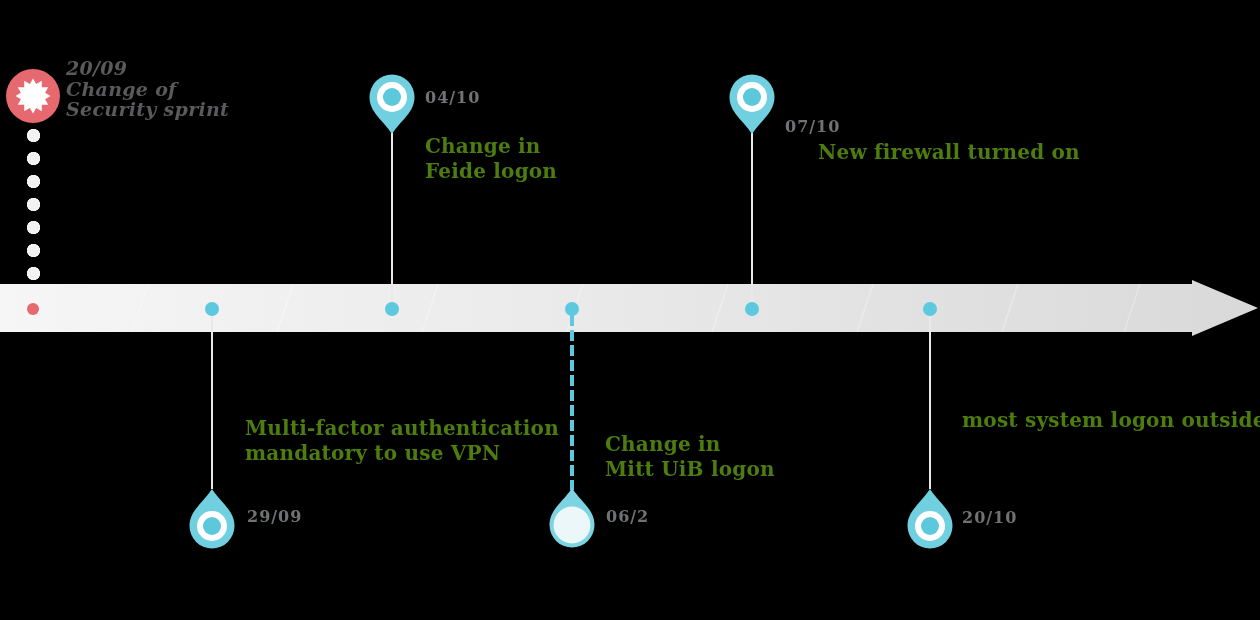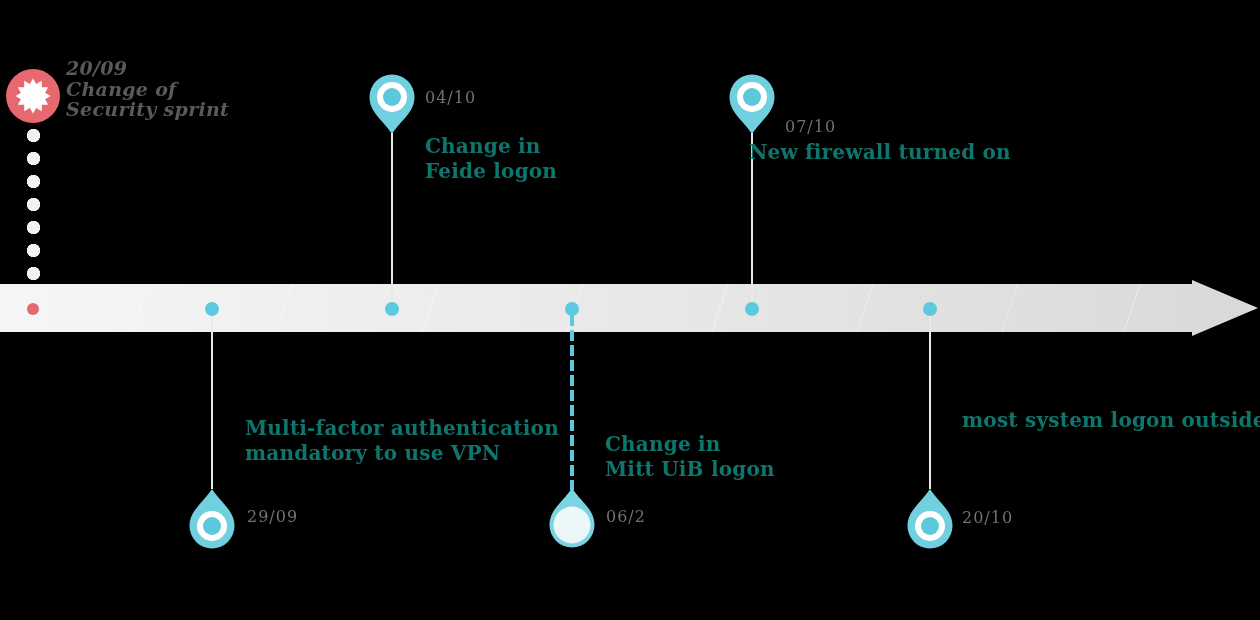--- a/index.html
+++ b/index.html
@@ -40,28 +40,28 @@
   .p-mfa      { left:188px; top:488px; }
   .p-vpn      { left:906px; top:488px; }
   .p-mittuib  { left:548px; top:487px; }
   .starburst  { left:3px; top:66px; }
   
   .start-text {
     left:66px; top:58px; color:#5a5a5c; font-weight:bold; font-style:italic;
     font-size:19px; line-height:20.5px; z-index:5; letter-spacing:0.3px;
   }
   .date {
-    font-weight:normal; font-size:16px; color:#717274; letter-spacing:1px; z-index:5;
+    font-weight:bold; font-size:16px; color:#717274; letter-spacing:1px; z-index:5;
   }
   .desc {
-    font-weight:bold; font-size:20px; color:#0f766e; line-height:25px; z-index:5;
+    font-weight:bold; font-size:20px; color:#4d7c0f; line-height:25px; z-index:5;
     letter-spacing:0.2px;
   }
   .d-feide    { left:425px; top:88px; }   .t-feide    { left:425px; top:134px; }
-  .d-firewall { left:785px; top:88px;margin-top:29px; }   .t-firewall { left:749px; top:140px; }
+  .d-firewall { left:785px; top:88px;margin-top:29px; }   .t-firewall { left:818px; top:140px; }
   .d-mfa      { left:247px; top:507px; }  .t-mfa      { left:245px; top:416px; }
   .d-mittuib  { left:606px; top:507px; }  .t-mittuib  { left:605px; top:432px; }
   .d-vpn      { left:962px; top:508px; }  .t-vpn      { left:962px; top:408px; }
 </style>
 </head>
 <body>
 
 <div class="stage">
 
   <svg class="band-svg" width="1260" height="60">

